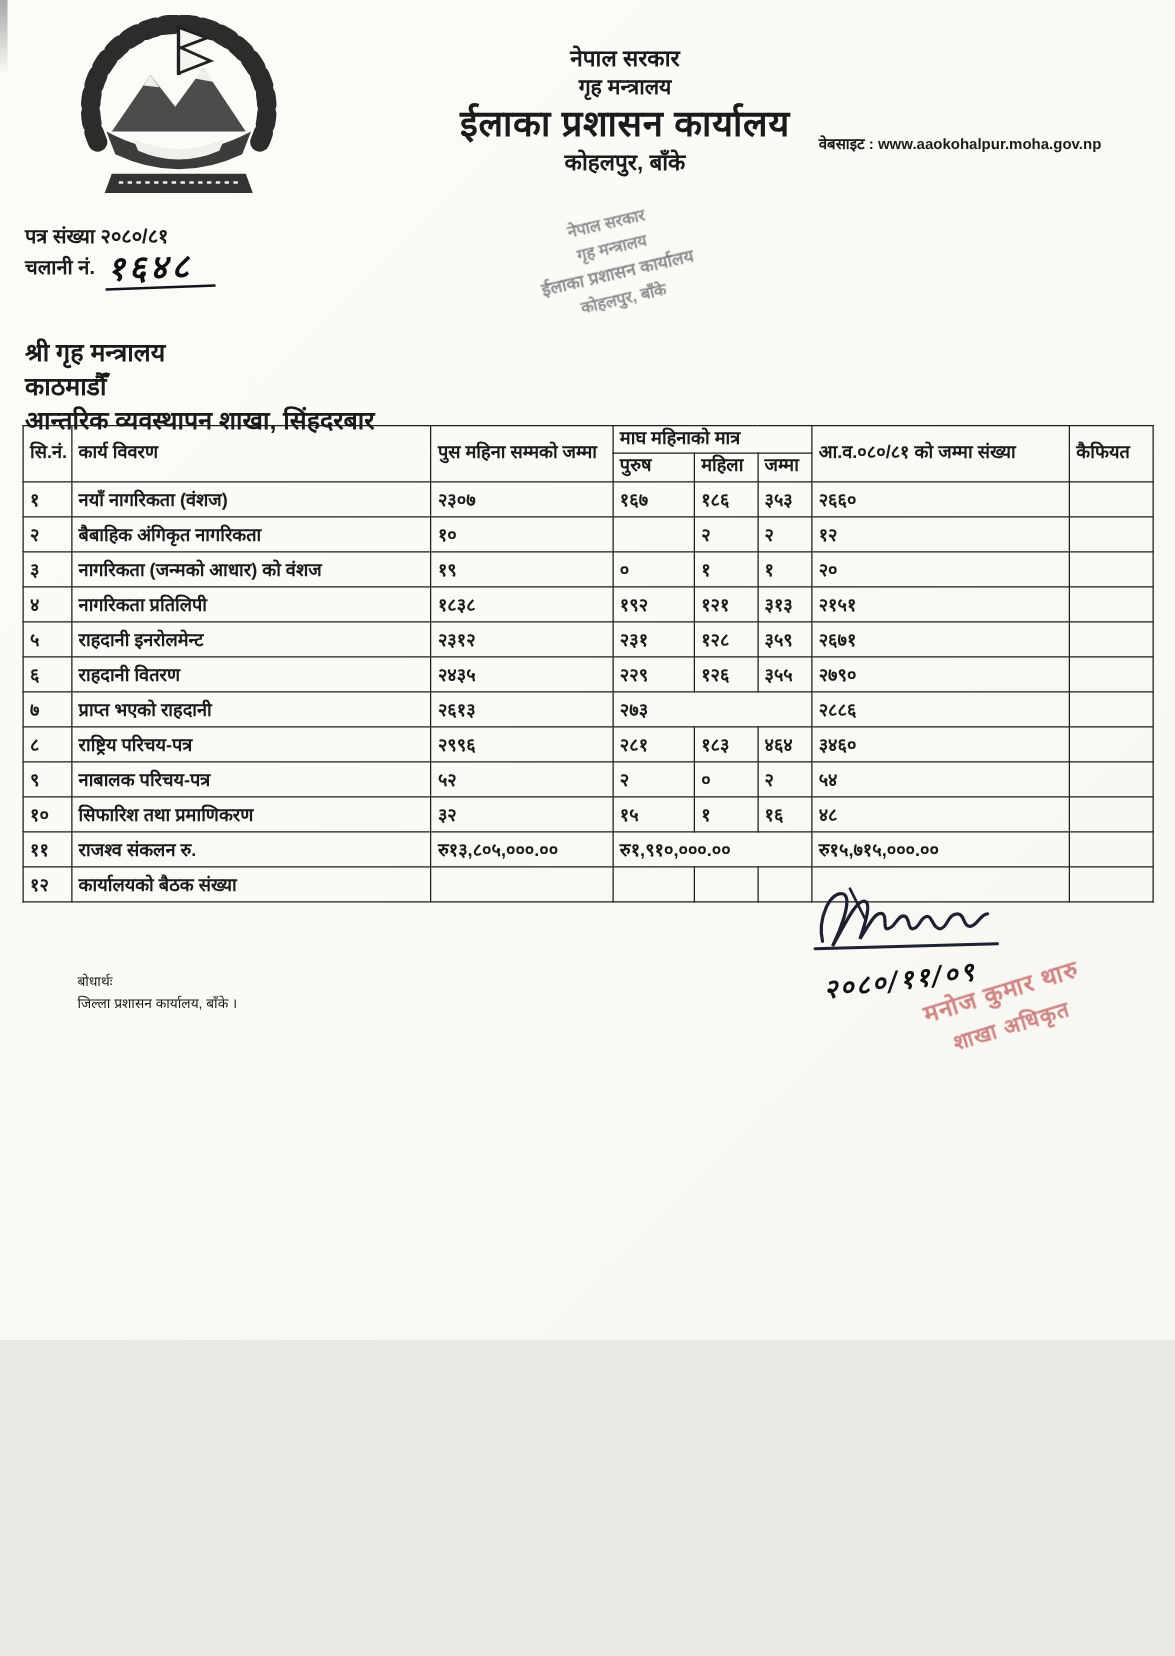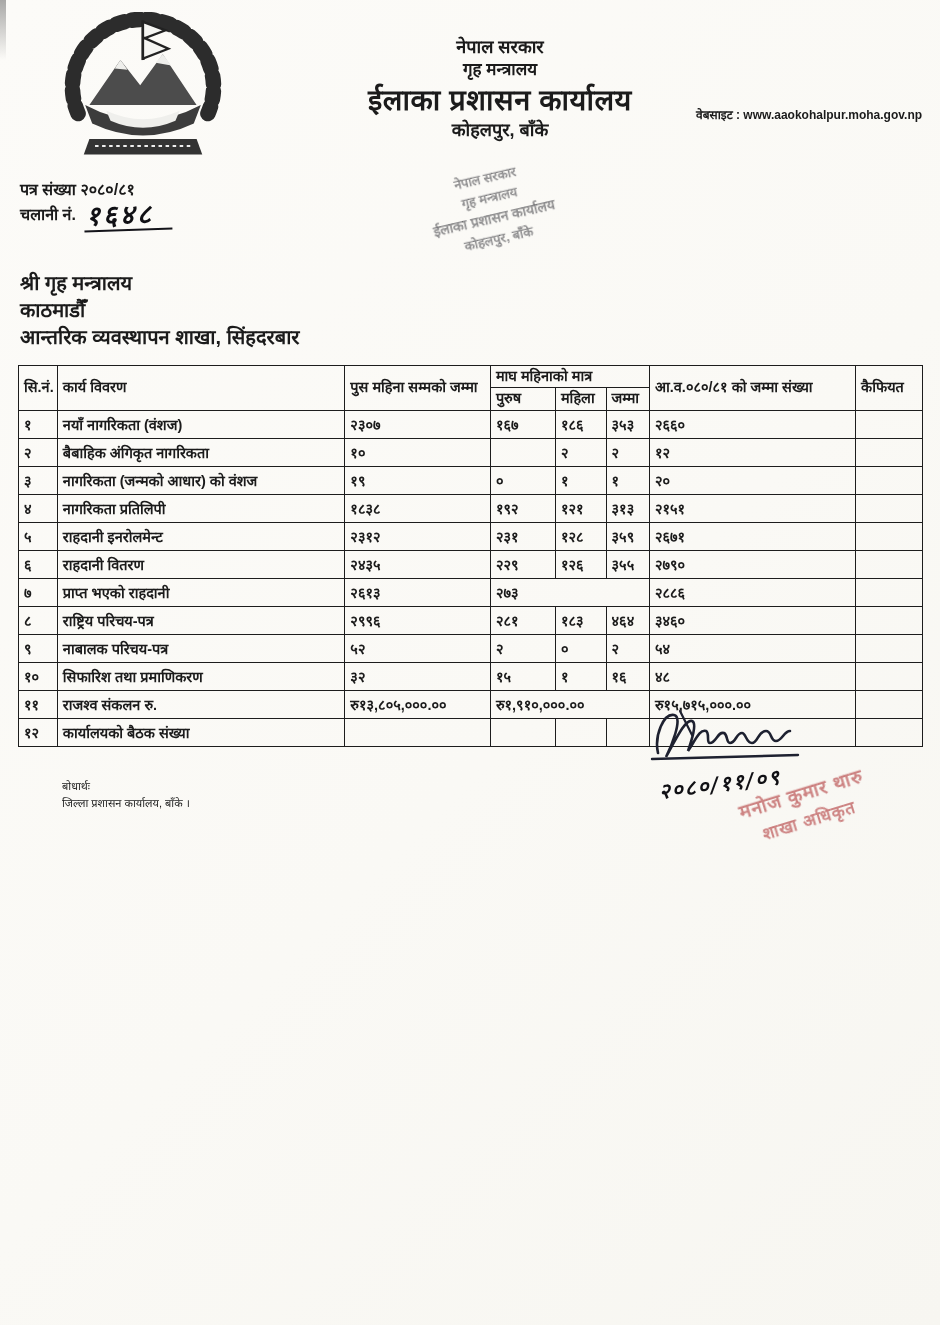--- a/index.html
+++ b/index.html
@@ -3,41 +3,41 @@
 <meta charset="utf-8">
 <style>
   * { margin:0; padding:0; box-sizing:border-box; }
   html,body { width:940px; }
   body {
     font-family: "Liberation Sans", "DejaVu Sans", sans-serif;
     background:#e8e8e4;
   }
   .page {
     position:relative;
-    width:940px; height:1325px;
+    width:940px; height:1072px;
     background:linear-gradient(135deg,#fcfbf8 0%,#faf9f5 55%,#f7f6f1 100%);
     color:#1b1b1b;
     overflow:hidden;
   }
   
   .emblem { position:absolute; left:58px; top:12px; width:170px; height:158px; }
   .head-center {
     position:absolute; left:290px; top:36px; width:420px;
     text-align:center; line-height:1.25;
   }
   .gov-line   { font-size:18px; font-weight:600; }
   .ministry   { font-size:17px; font-weight:600; }
   .office-title { font-size:29px; font-weight:800; letter-spacing:.5px; margin-top:2px; }
   .location   { font-size:18px; font-weight:700; margin-top:1px; }
   .contact {
     position:absolute; left:655px; top:104px; width:280px;
     font-size:12.5px; line-height:1.9;
   }
   .contact .phone { font-size:14px; font-weight:600; padding-left:40px; }
-  .contact .web   { font-size:12px; font-weight:600;margin-left:41px; }
+  .contact .web   { font-size:12px; font-weight:600; }
   
   .letter-meta { position:absolute; left:20px; top:178px; font-size:16px; line-height:1.55; font-weight:600; }
   .chalani-row { display:flex; align-items:flex-start; gap:8px; }
   .hand {
     font-family:"DejaVu Serif", serif;
     font-style:italic; font-weight:700; color:#101014;
   }
   .chalani-num { font-size:27px; line-height:.9; letter-spacing:3px; transform:rotate(-2deg); border-bottom:2px solid #14141a; padding:0 18px 2px 2px; }
   
   .stamp-center {
@@ -46,21 +46,21 @@
     color:rgba(55,55,60,.55); font-weight:700;
     font-size:13px; line-height:1.55; pointer-events:none;
     filter:blur(.3px);
   }
   .stamp-center .big { font-size:14px; }
   
   .recipient { position:absolute; left:20px; top:270px; font-size:20px; font-weight:600; line-height:1.35; }
   .subject   { position:absolute; left:345px; top:286px; font-size:17px; font-weight:700; }
   
   .tbl-wrap { position:absolute; left:18px; top:340px; width:905px; }
-  table { width:100%; border-collapse:collapse; table-layout:fixed;margin-top:25px; }
+  table { width:100%; border-collapse:collapse; table-layout:fixed; }
   th,td {
     border:1.6px solid #1d1d1d;
     font-size:14.5px; padding:2px 5px;
     vertical-align:middle; text-align:left;
     overflow:hidden; white-space:nowrap;
   }
   th { font-weight:700; font-size:14.5px; line-height:1.2; white-space:normal; }
   tbody td { height:28px; font-weight:600; }
   td.c-desc { white-space:normal; }
   col.w-sn    { width:4.3%; }

